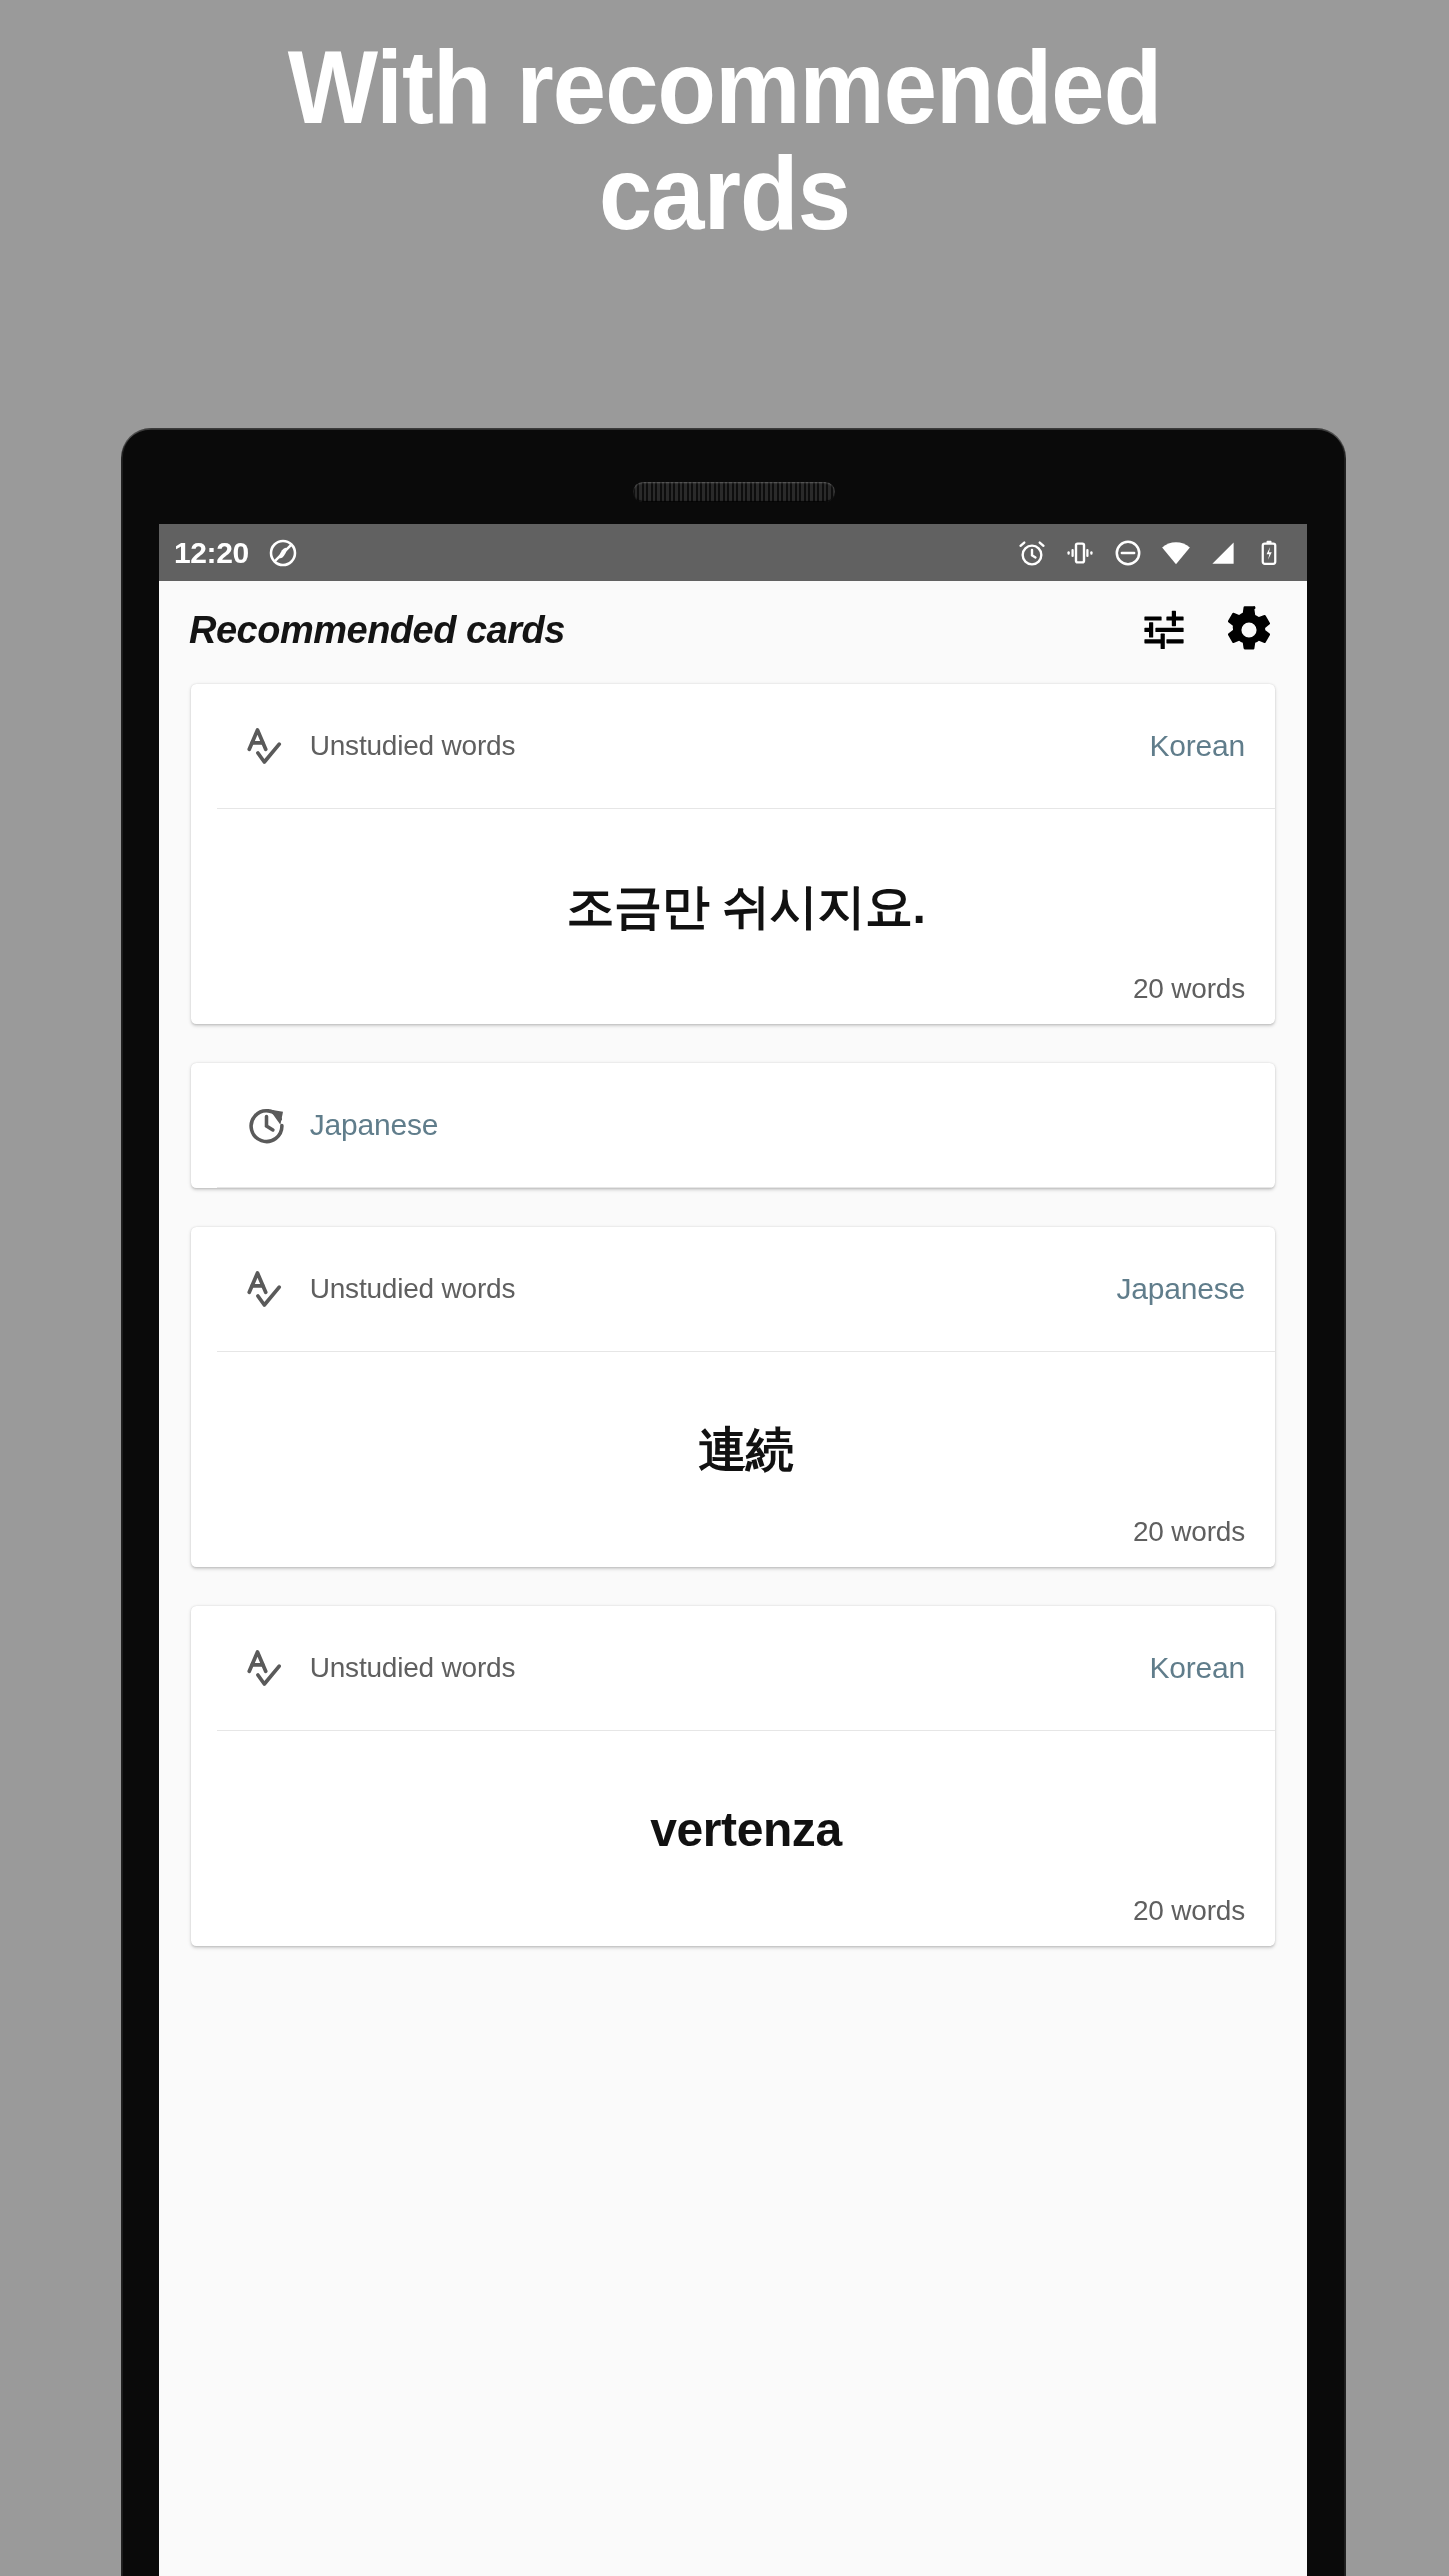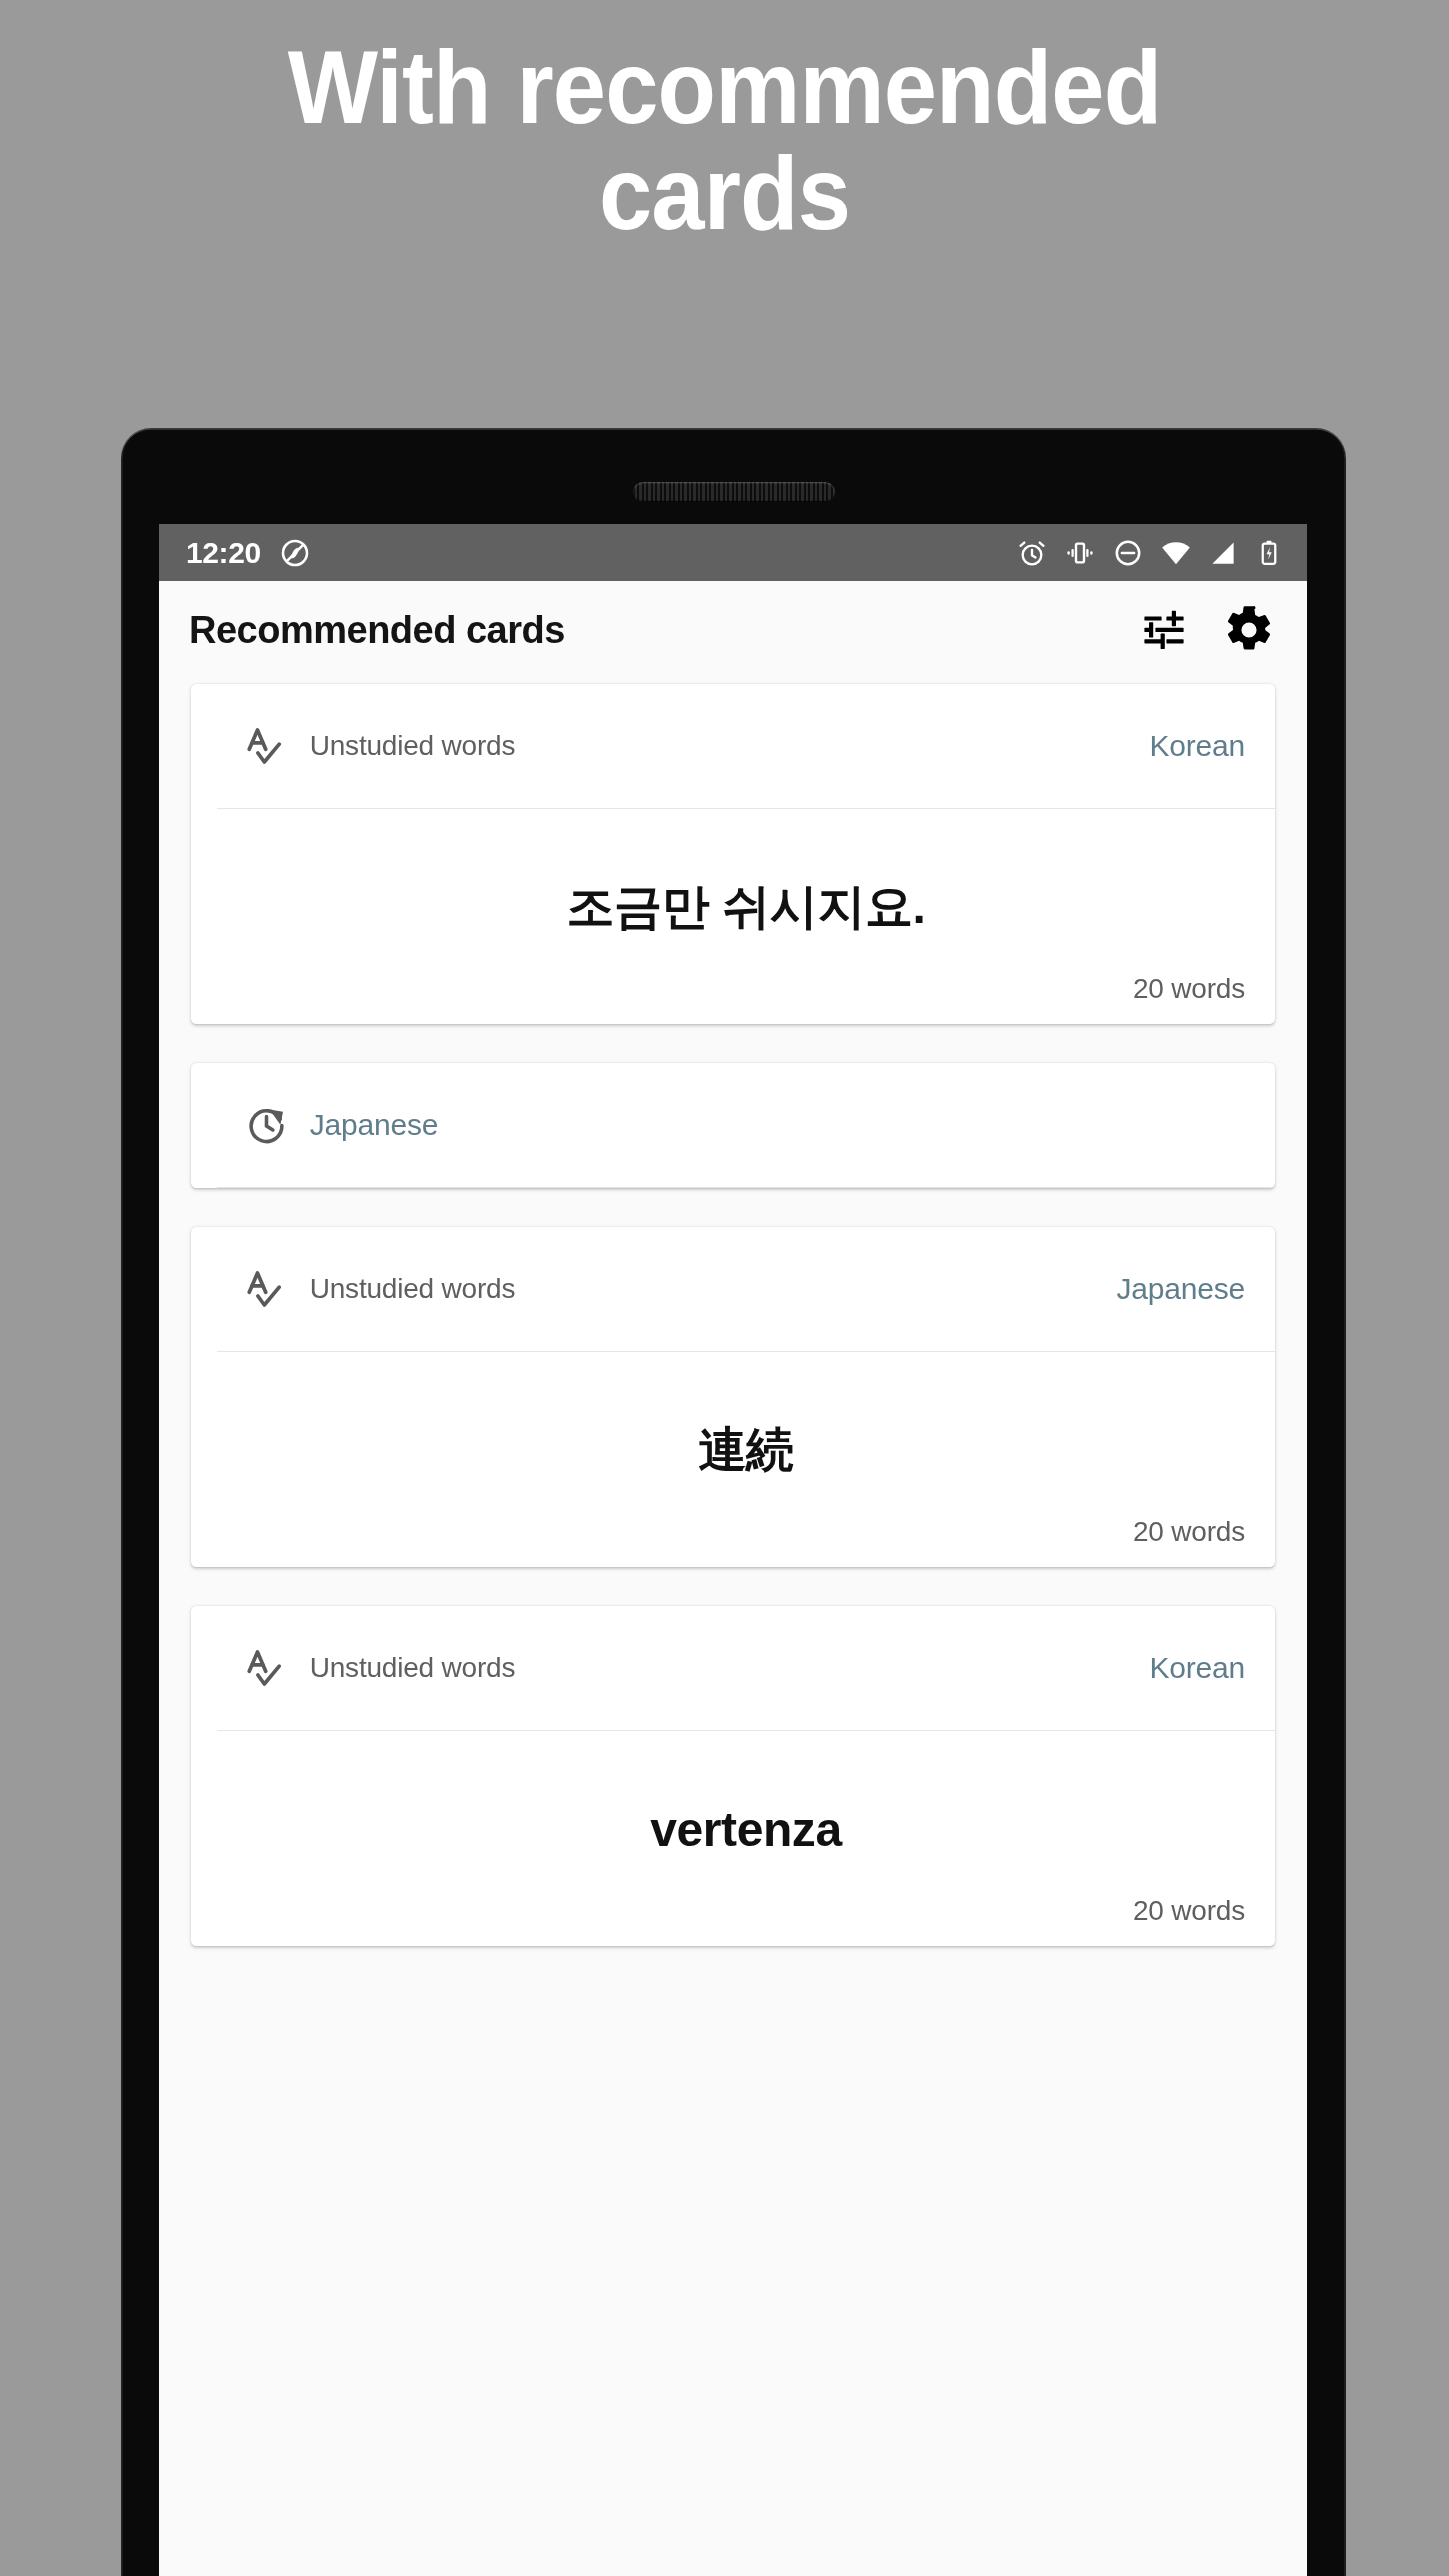--- a/index.html
+++ b/index.html
@@ -73,21 +73,21 @@
     background: #fafafa;
     overflow: hidden;
   }
 
   
   .statusbar {
     height: 57px;
     background: #616161;
     display: flex;
     align-items: center;
-    padding: 0 23px 0 27px;
+    padding: 0 23px 0 15px;
     color: #ffffff;
   }
   .status-time {
     font-size: 30px;
     font-weight: bold;
     letter-spacing: -0.4px;
     margin-right: 18px;
   }
   .status-left-icons { display: flex; align-items: center; gap: 14.3px; }
   .status-spacer { flex: 1; }
@@ -96,20 +96,21 @@
   }
   .sicon { display: block; }
 
   
   .appbar {
     height: 98px;
     background: #fafafa;
     display: flex;
     align-items: center;
     padding: 0 23px 0 30px;
+    font-style: italic;
   }
   .appbar-title {
     font-size: 38px;
     font-weight: bold;
     color: #141414;
     letter-spacing: -0.5px;
     flex: 1;
   }
   .appbar-actions { display: flex; align-items: center; gap: 30px; padding-right: 7.2px; }
   .appbar-btn {

